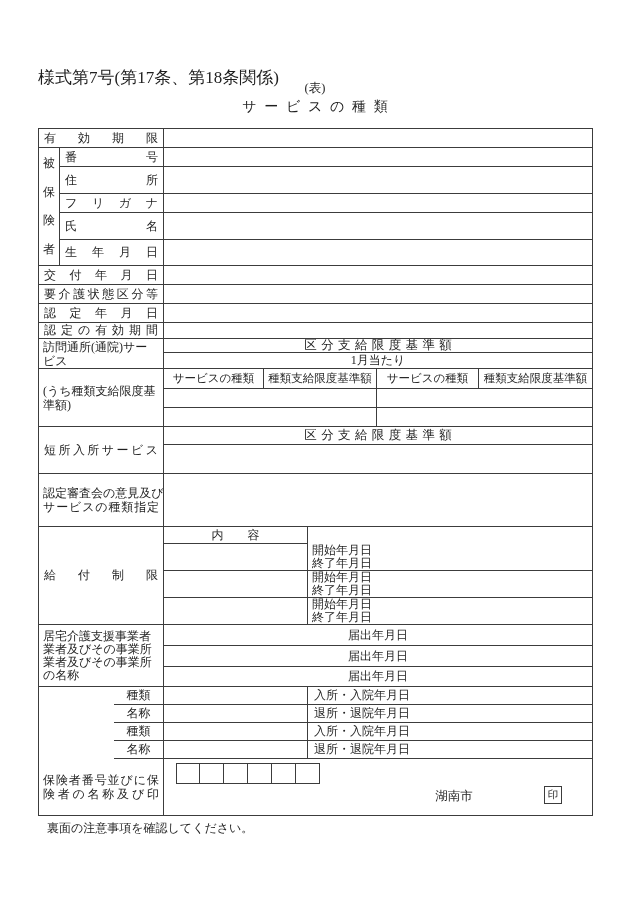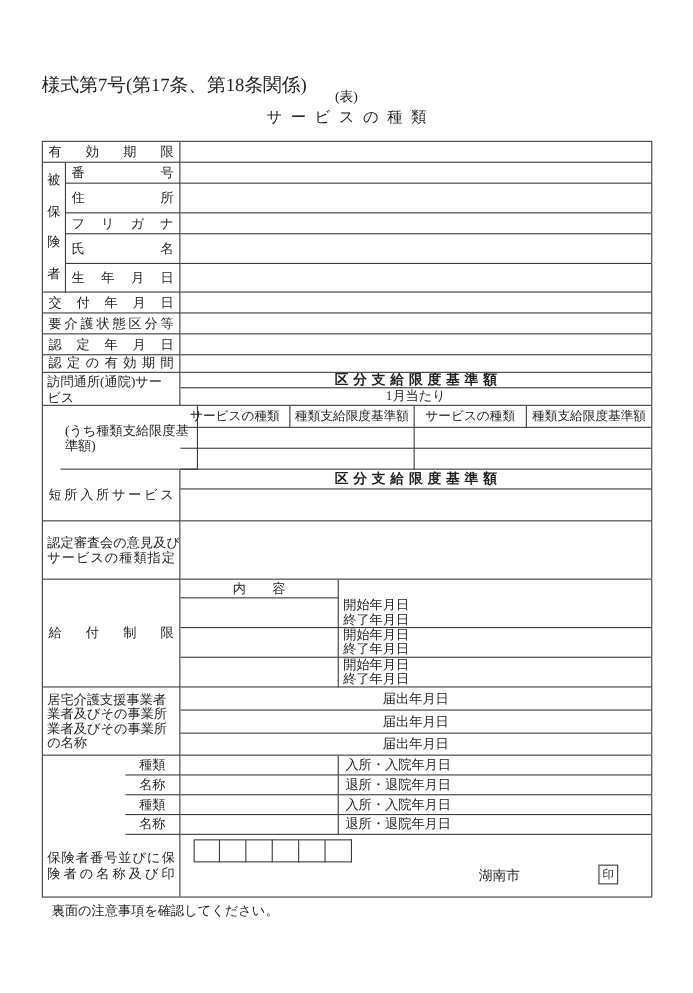--- a/index.html
+++ b/index.html
@@ -17,21 +17,21 @@
   .br{border-right:1px solid #3c3c3c;}
   .bb{border-bottom:1px solid #3c3c3c;}
   .vc{display:flex;flex-direction:column;justify-content:center;}
   .ctr{display:flex;align-items:center;justify-content:center;text-align:center;}
   .hjust{display:flex;align-items:center;justify-content:space-between;padding:0 5px;}
   .hjust span{display:block;}
   .vtext{display:flex;flex-direction:column;justify-content:space-between;align-items:center;padding:7px 0;}
   .lines{padding:2px 4px;}
   .lines .ln{line-height:14px;}
   .jline{display:flex;justify-content:space-between;line-height:14px;}
-  .spread{letter-spacing:0.35em;text-indent:0.35em;font-weight:bold;}
+  .spread{letter-spacing:0.35em;text-indent:0.35em;}
   .pair .ln{line-height:13px;padding-left:4px;}
   .datecell{display:flex;align-items:center;padding-left:6px;text-align:right;}
   .small{font-size:11.5px;}
   .numboxes{position:absolute;left:12px;top:4px;display:flex;}
   .nbox{width:24px;height:21px;border:1px solid #3c3c3c;border-left:none;box-sizing:border-box;}
   .nbox:first-child{border-left:1px solid #3c3c3c;}
   .city{position:absolute;left:240px;top:29px;width:100px;text-align:center;font-size:12.5px;}
   .sealbox{position:absolute;left:380px;top:27px;width:16px;height:16px;border:1px solid #3c3c3c;
            display:flex;align-items:center;justify-content:center;font-size:10.5px;}
 </style>
@@ -126,21 +126,21 @@
     </div>
   <div class="cell bb" style="left:125px;top:194px;width:428px;height:16px"></div>
 
   <div class="cell br bb lines vc" style="left:0;top:210px;width:125px;height:30px">
     <div class="ln">訪問通所(通院)サー</div>
     <div class="ln">ビス</div>
   </div>
   <div class="cell bb ctr spread" style="left:125px;top:210px;width:428px;height:14px;font-size:12.5px">区分支給限度基準額</div>
   <div class="cell bb ctr" style="left:125px;top:224px;width:428px;height:16px">1月当たり</div>
 
-  <div class="cell br bb lines vc" style="left:16px;top:240px;width:125px;height:58px">
+  <div class="cell br bb lines vc" style="left:0;top:240px;width:125px;height:58px">
     <div class="ln">(うち種類支給限度基</div>
     <div class="ln">準額)</div>
   </div>
   <div class="cell br bb ctr small" style="left:125px;top:240px;width:100px;height:20px">サービスの種類</div>
   <div class="cell br bb ctr small" style="left:225px;top:240px;width:113px;height:20px">種類支給限度基準額</div>
   <div class="cell br bb ctr small" style="left:338px;top:240px;width:102px;height:20px">サービスの種類</div>
   <div class="cell bb ctr small" style="left:440px;top:240px;width:113px;height:20px">種類支給限度基準額</div>
   <div class="cell br bb" style="left:125px;top:260px;width:213px;height:19px"></div>
   <div class="cell bb" style="left:338px;top:260px;width:215px;height:19px"></div>
   <div class="cell br bb" style="left:125px;top:279px;width:213px;height:19px"></div>

